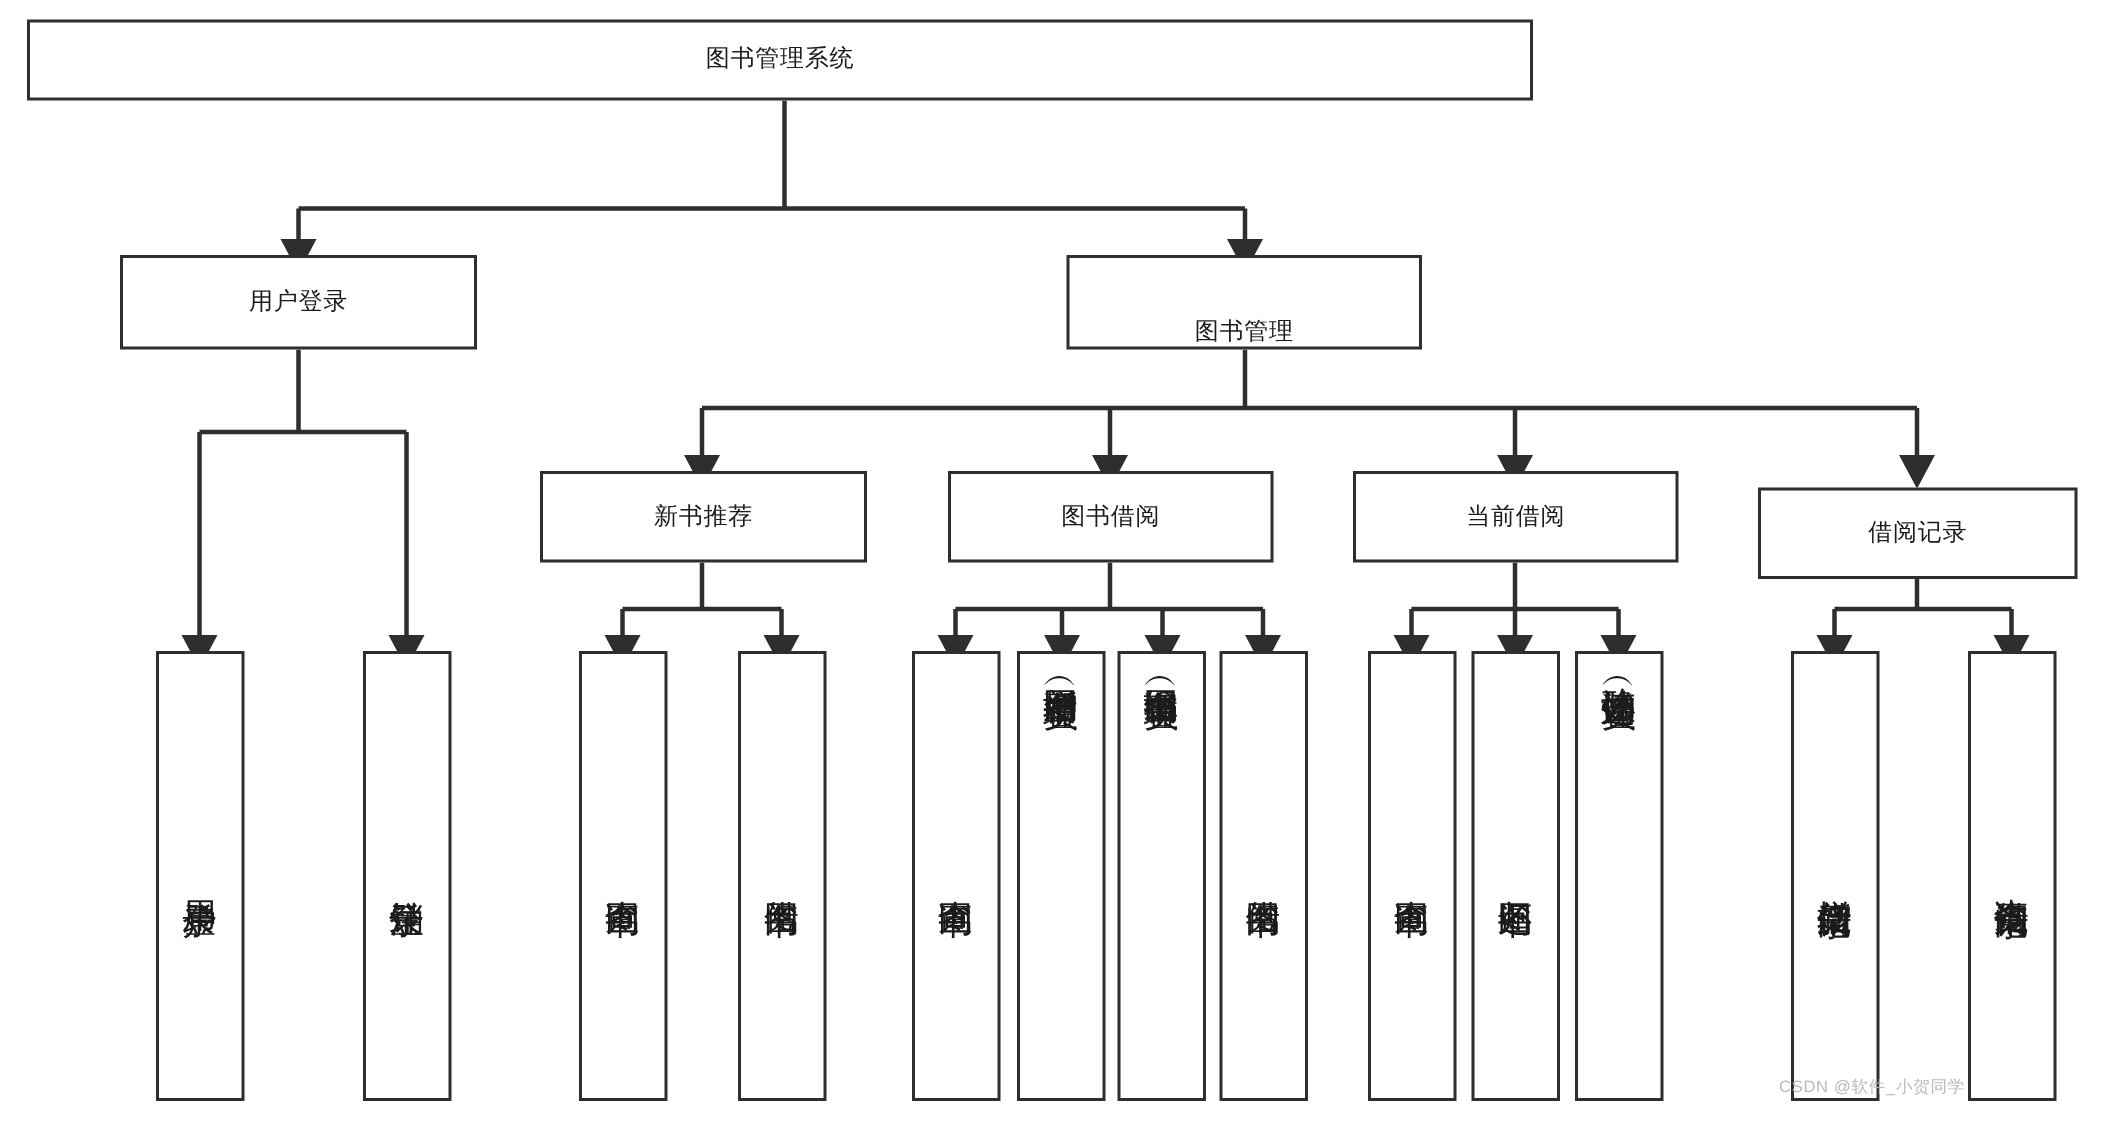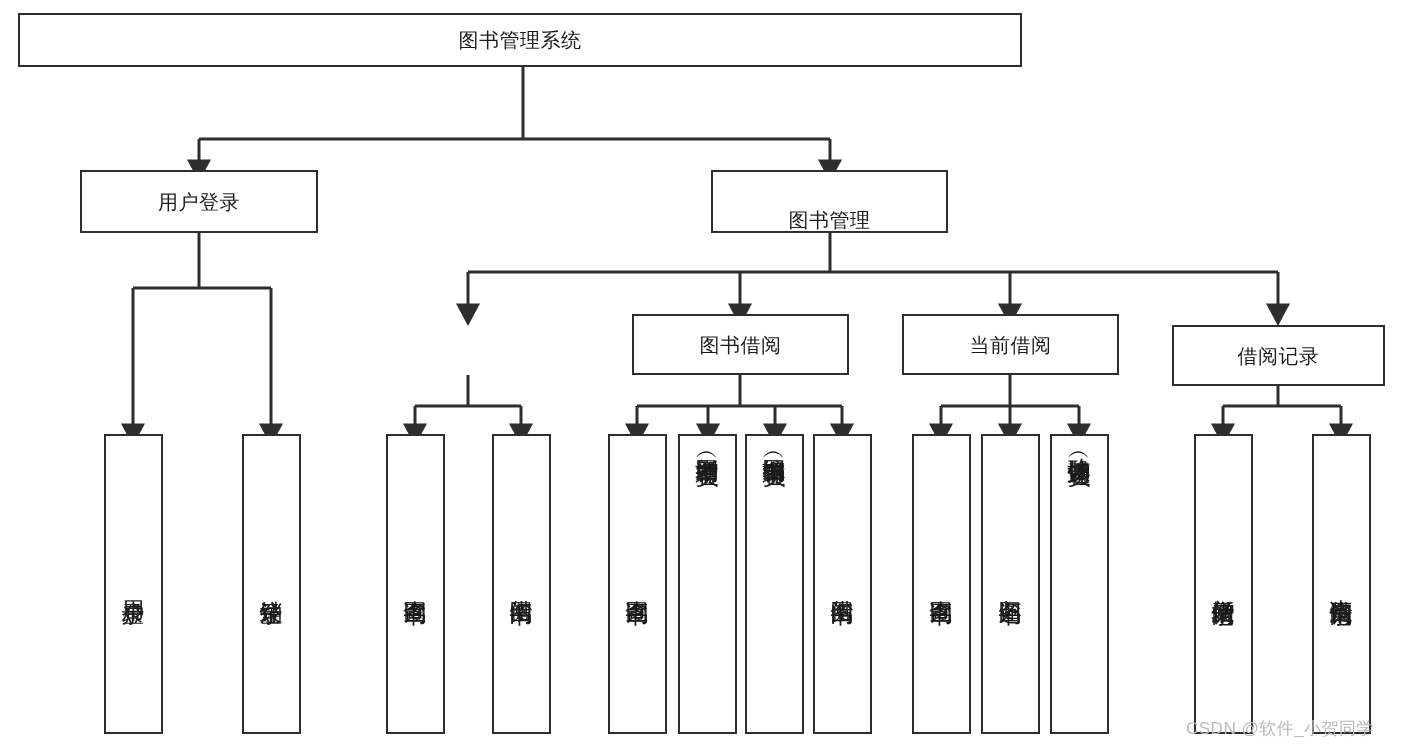--- a/index.html
+++ b/index.html
@@ -29,21 +29,21 @@
     position: absolute;
     box-sizing: border-box;
     background: #ffffff;
     border: 2.5px solid #2e2e2e;
     display: flex;
     align-items: center;
     justify-content: center;
     color: #1b1b1b;
   }
   .node .lbl {
-    font-size: 20px;
+    font-size: 16px;
     line-height: 1.1;
     letter-spacing: 0.5px;
     white-space: nowrap;
   }
   
   .leaf {
     align-items: flex-start;
     justify-content: center;
     padding-top: 4px;
   }
@@ -55,21 +55,21 @@
     letter-spacing: 1px;
     white-space: nowrap;
     display: block;
   }
   .leaf.centered {
     align-items: center;
     padding-top: 0;
   }
   .watermark {
     position: absolute;
-    font-size: 17px;
+    font-size: 11px;
     color: #b9b9b9;
     white-space: nowrap;
     letter-spacing: 0.5px;
   }
 </style>
 </head>
 <body>
 
 <div id="canvas">
 
@@ -128,20 +128,23 @@
   </div>
 
   <div class="node" style="left:80px; top:170px; width:238px; height:63px;">
     <span class="lbl">用户登录</span>
   </div>
 
   <div class="node" style="left:711px; top:170px; width:237px; height:63px;align-items:flex-end;">
     <span class="lbl">图书管理</span>
   </div>
 
+  <div class="node" style="left:360px; top:314px; width:218px; height:61px;">
+    <span class="lbl">新书推荐</span>
+  </div>
 
   <div class="node" style="left:632px; top:314px; width:217px; height:61px;">
     <span class="lbl">图书借阅</span>
   </div>
 
   <div class="node" style="left:902px; top:314px; width:217px; height:61px;">
     <span class="lbl">当前借阅</span>
   </div>
 
   <div class="node" style="left:1172px; top:314px; width:213px; height:61px;margin-top:11px;">

